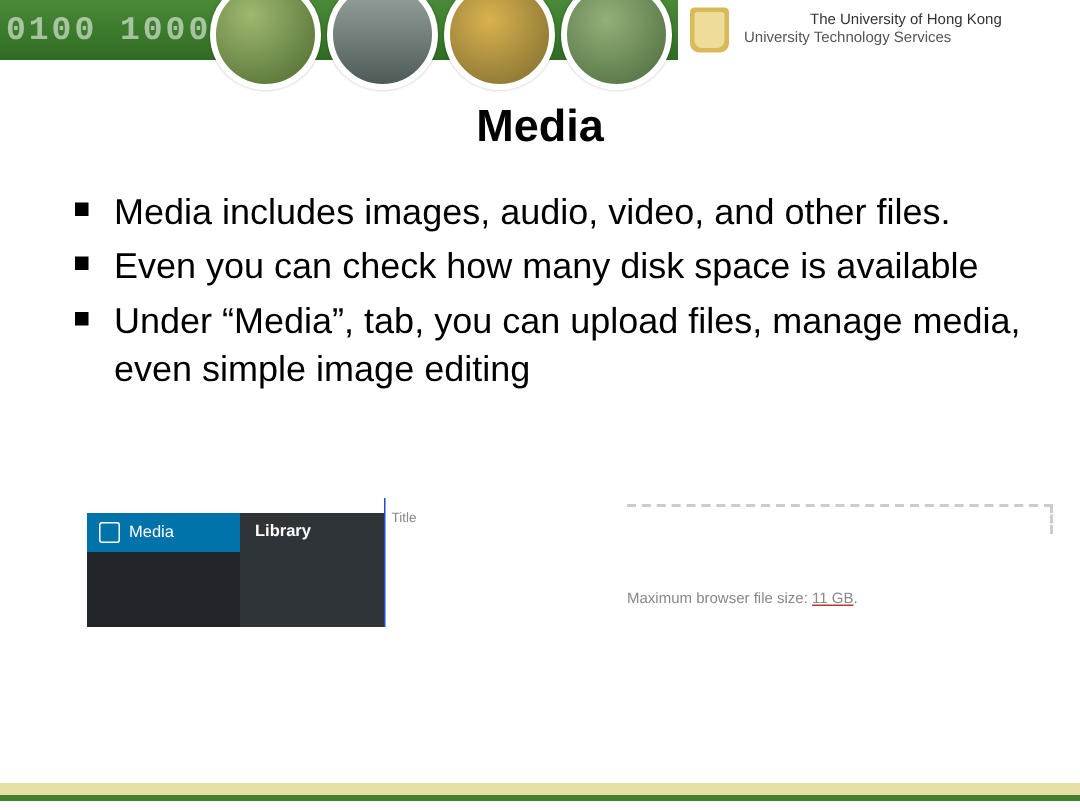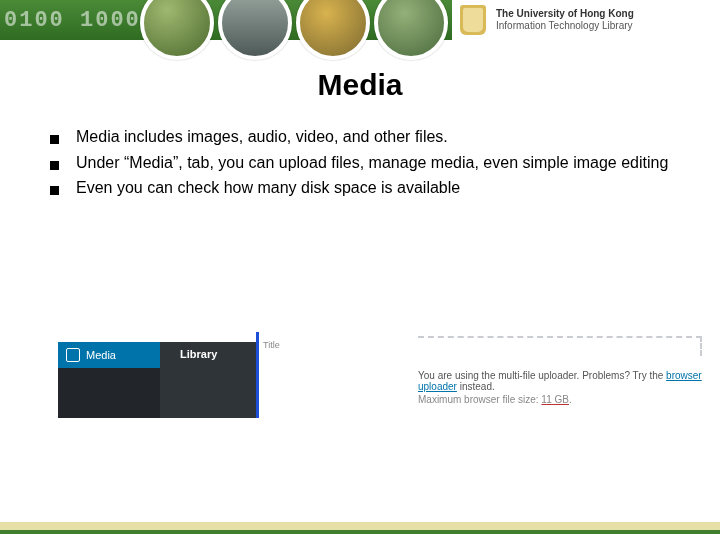--- a/index.html
+++ b/index.html
@@ -3,39 +3,39 @@
 <meta charset="utf-8">
 <style>
   html,body{margin:0;padding:0;width:720px;height:540px;font-family:Arial,Helvetica,sans-serif;background:#fff;color:#000;}
   .slide{width:720px;height:540px;position:relative;overflow:hidden;}
   .top-banner{position:relative;height:40px;width:100%;background:linear-gradient(#4a8a37,#2f6c22);}
   .top-binary{position:absolute;left:0;top:0;height:40px;display:flex;align-items:center;padding-left:4px;font-family:"Courier New",monospace;font-size:22px;font-weight:bold;color:rgba(255,255,255,0.55);letter-spacing:2px;}
   .top-white{position:absolute;right:0;top:0;height:40px;width:260px;background:#fff;display:flex;align-items:center;gap:10px;padding-left:8px;}
   .shield{width:26px;height:30px;background:#d9b958;border-radius:3px 3px 6px 6px;position:relative;}
   .shield:after{content:"";position:absolute;inset:3px;background:#eedc9a;border-radius:2px 2px 5px 5px;}
   .org-text{font-size:10px;line-height:1.2;color:#555;}
-  .org-text .l1{font-weight:bold;color:#333;}
+  .org-text .l1{font-weight:normal;color:#333;margin-left:44px;}
   .circle{position:absolute;top:-14px;width:66px;height:66px;border-radius:50%;background:#cfd2c9;border:4px solid #fff;box-shadow:0 0 2px rgba(0,0,0,.3);}
   .circle.c1{left:140px;background:radial-gradient(circle at 35% 30%,#9fb870,#4c6a2e);}
   .circle.c2{left:218px;background:linear-gradient(#9aa6a0,#4e5a57);}
   .circle.c3{left:296px;background:radial-gradient(circle at 40% 35%,#d8b24e,#7c6a30);}
   .circle.c4{left:374px;background:radial-gradient(circle at 40% 35%,#94b079,#4a6a3c);}
   .title{text-align:center;font-weight:bold;font-size:30px;margin-top:28px;}
-  .bullets{margin:24px 28px 0 50px;padding:0;list-style:none;font-size:16px;line-height:1.35;}
+  .bullets{margin:24px 28px 0 50px;padding:0;list-style:none;font-size:24px;line-height:1.35;}
   .bullets li{position:relative;padding-left:26px;margin-bottom:4px;}
   .bullets li:before{content:"";position:absolute;left:0;top:9px;width:9px;height:9px;background:#000;}
   .screenshots{position:absolute;left:58px;right:18px;top:342px;height:120px;}
   .wp-menu{position:absolute;left:0;top:0;width:102px;height:76px;background:#22262a;font-size:11px;color:#cfd2d4;}
   .wp-item{display:flex;align-items:center;gap:6px;height:26px;padding:0 8px;}
   .wp-item.active{background:#0073aa;color:#fff;}
   .wp-icon{width:12px;height:12px;display:inline-block;border:1px solid currentColor;border-radius:2px;}
   .wp-sub{position:absolute;left:102px;top:0;width:96px;height:76px;background:#2f3438;font-size:11px;color:#e2e4e6;}
-  .wp-sub div{height:24px;display:flex;align-items:center;padding:0 20px;}
+  .wp-sub div{height:24px;display:flex;align-items:center;padding:0 10px;}
   .wp-sub div.hl{color:#fff;font-weight:bold;}
-  .partial-col{position:absolute;left:198px;top:-10px;width:12px;height:86px;border-left:3px solid #1d4ed8;}
+  .partial-col{position:absolute;left:198px;top:-10px;width:12px;height:86px;border-left:1px solid #1d4ed8;}
   .partial-col span{position:absolute;top:8px;left:4px;font-size:9px;color:#888;}
   .up-panel{position:absolute;left:360px;top:-6px;right:0;height:94px;font-size:10px;color:#555;}
   .drop-edge{position:absolute;left:0;right:0;top:0;height:18px;border-top:2px dashed #c9ccd0;border-right:2px dashed #c9ccd0;}
   .up-line1{position:absolute;left:0;top:34px;}
   .up-line1 .lnk{color:#0073aa;text-decoration:underline;}
   .up-line2{position:absolute;left:0;top:58px;color:#888;}
   .up-line2 .size{text-decoration:underline;text-decoration-color:#b33;}
   .ft-green{position:absolute;bottom:6px;left:0;width:100%;height:4px;background:#3f7f2d;}
   .ft-tan{position:absolute;bottom:10px;left:0;width:100%;height:8px;background:#e6dfa6;}
 </style>
@@ -46,52 +46,49 @@
   <div class="top-banner">
     <div class="top-binary">0100     10001</div>
     <div class="circle c1"></div>
     <div class="circle c2"></div>
     <div class="circle c3"></div>
     <div class="circle c4"></div>
     <div class="top-white">
       <span class="shield"></span>
       <div class="org-text">
         <div class="l1">The University of Hong Kong</div>
-        <div>Information Technology Library</div>
+        <div>University Technology Services</div>
       </div>
     </div>
   </div>
 
   <div class="title">Media</div>
 
   <ul class="bullets">
     <li>Media includes images, audio, video, and other files.</li>
+    <li>Even you can check how many disk space is available</li>
     <li>Under “Media”, tab, you can upload files, manage media, even simple image editing</li>
-    <li>Even you can check how many disk space is available</li>
   </ul>
 
   <div class="screenshots">
     <div class="wp-menu">
       <div class="wp-item active">
         <span class="wp-icon"></span>
         <span>Media</span>
       </div>
     </div>
     <div class="wp-sub">
       <div class="hl">Library</div>
     </div>
     <div class="partial-col">
       <span>Title</span>
     </div>
 
     <div class="up-panel">
       <div class="drop-edge"></div>
-      <div class="up-line1">
-        <span>You are using the multi-file uploader. Problems? Try the </span><span class="lnk">browser uploader</span><span> instead.</span>
-      </div>
       <div class="up-line2">
         <span>Maximum browser file size: </span><span class="size">11 GB</span>.
       </div>
     </div>
   </div>
 
   <div class="ft-tan"></div>
   <div class="ft-green"></div>
 </div>
 

